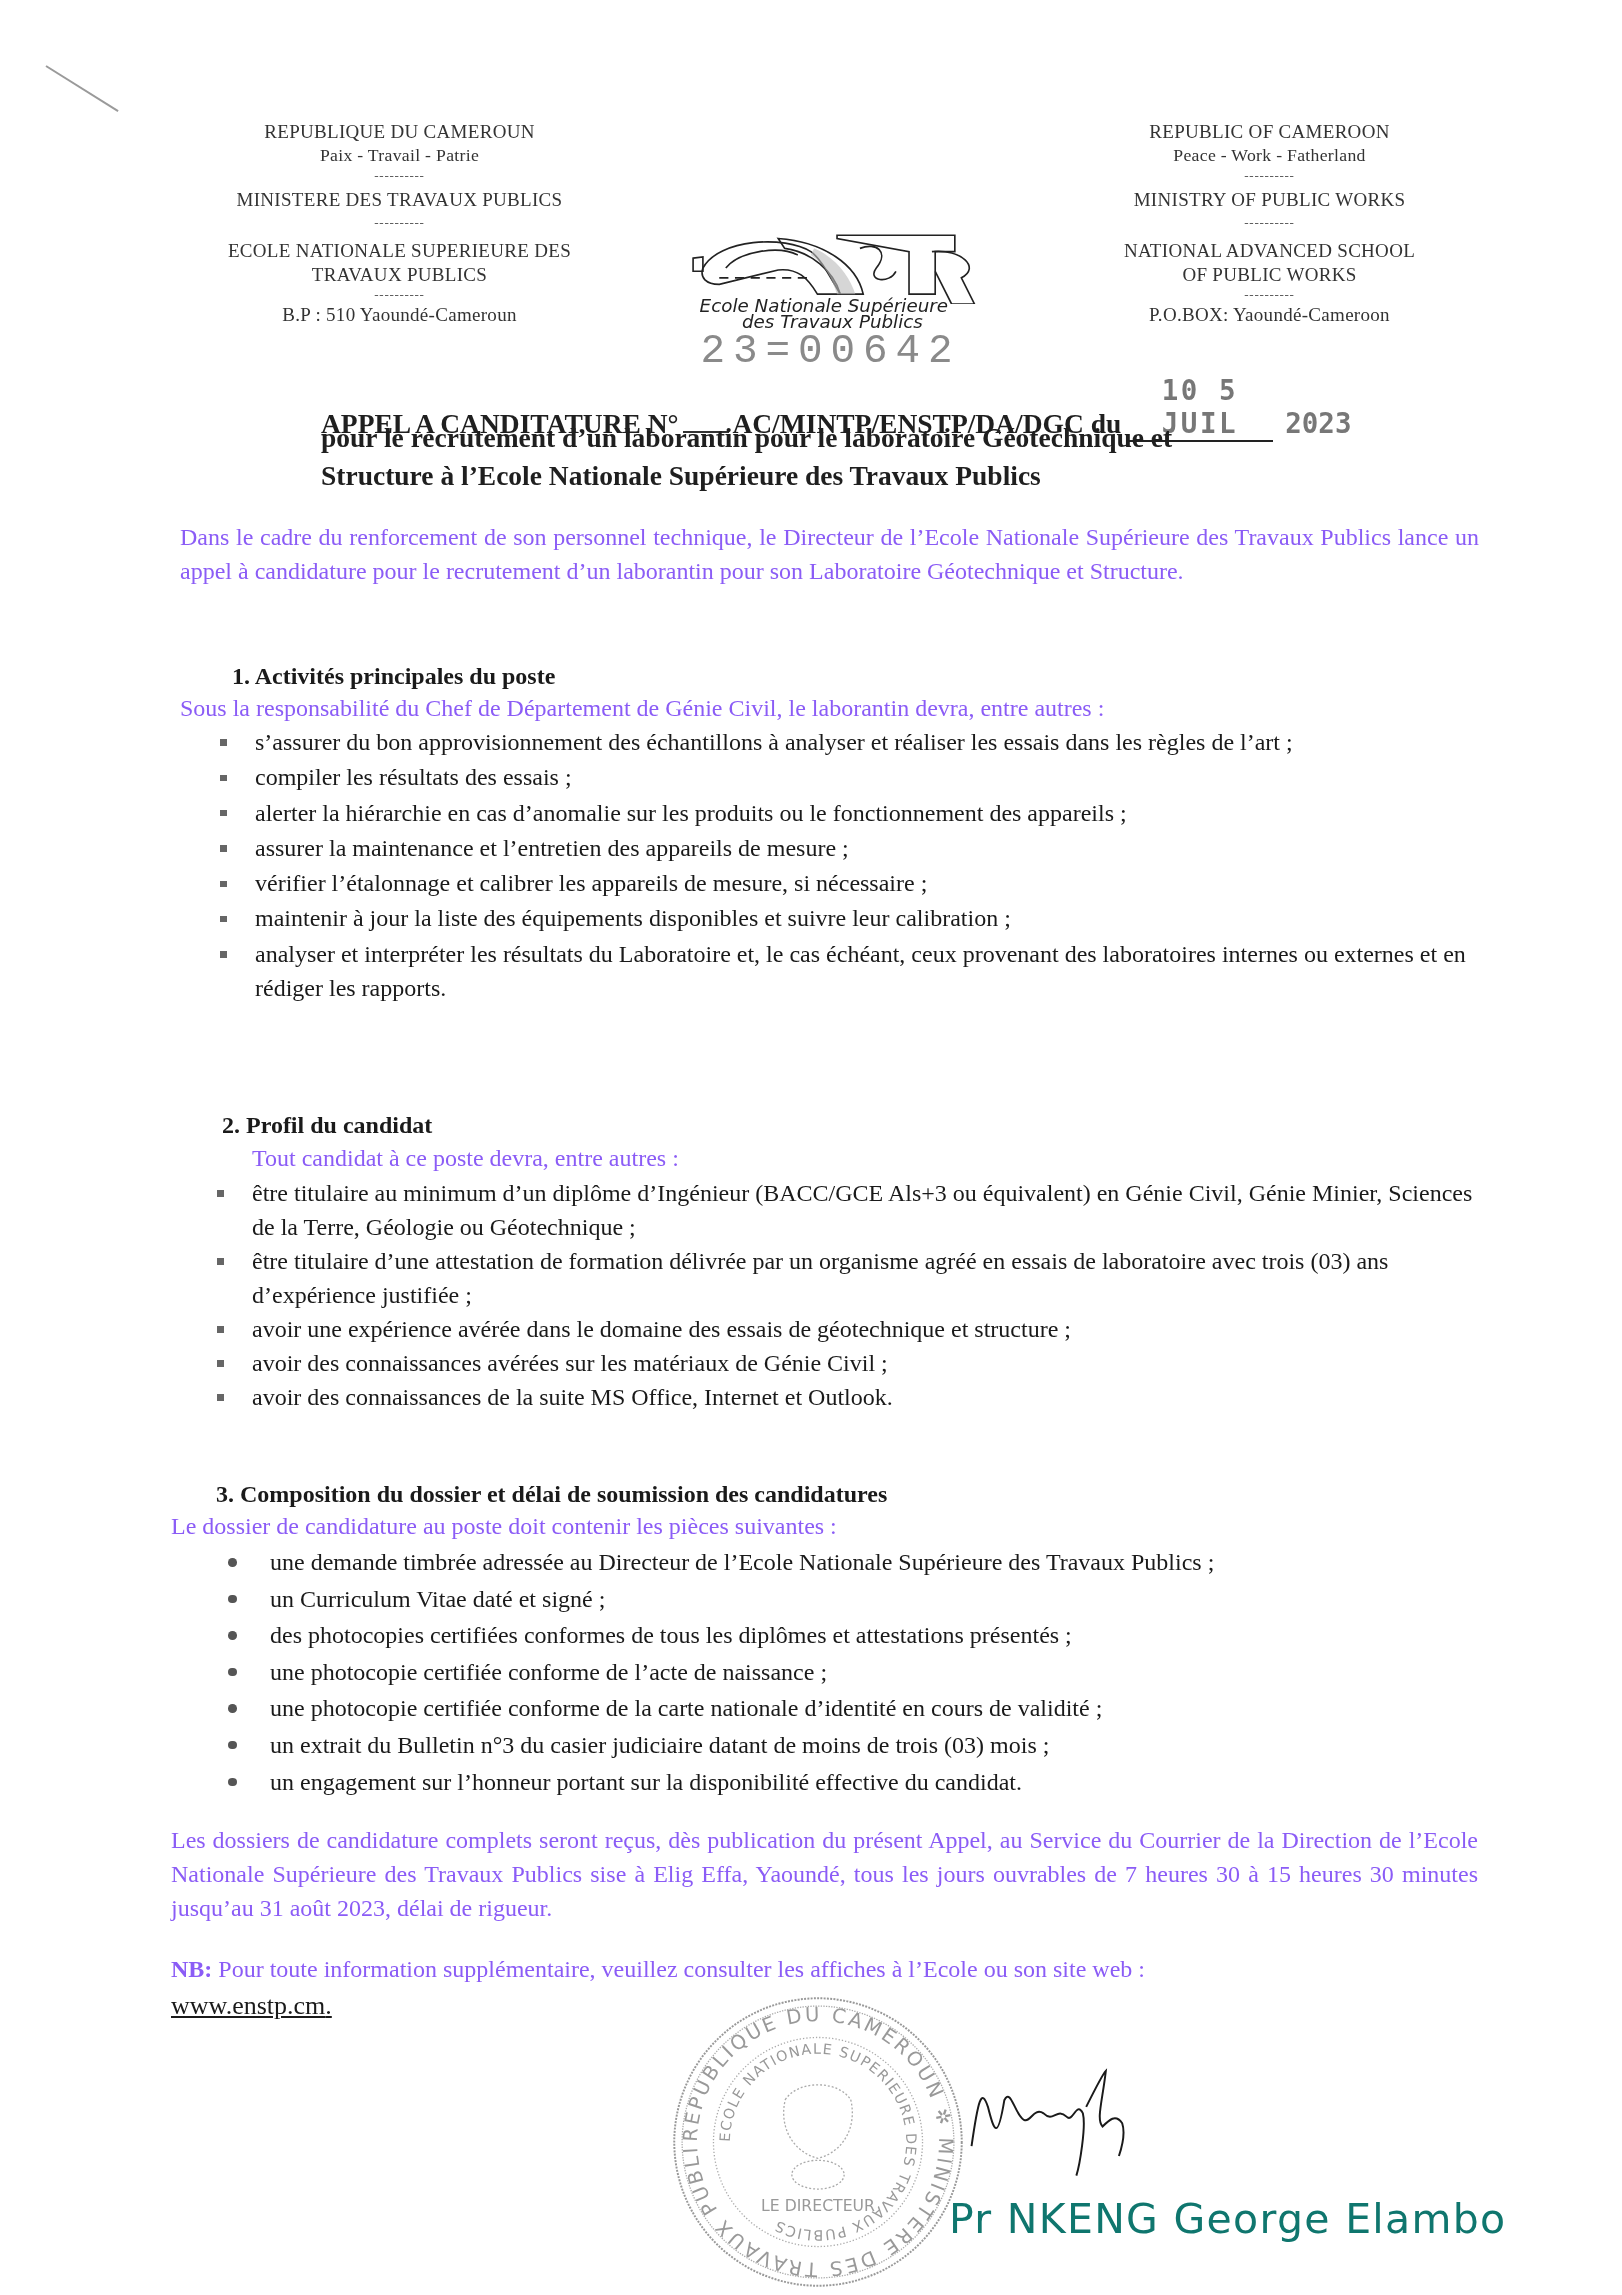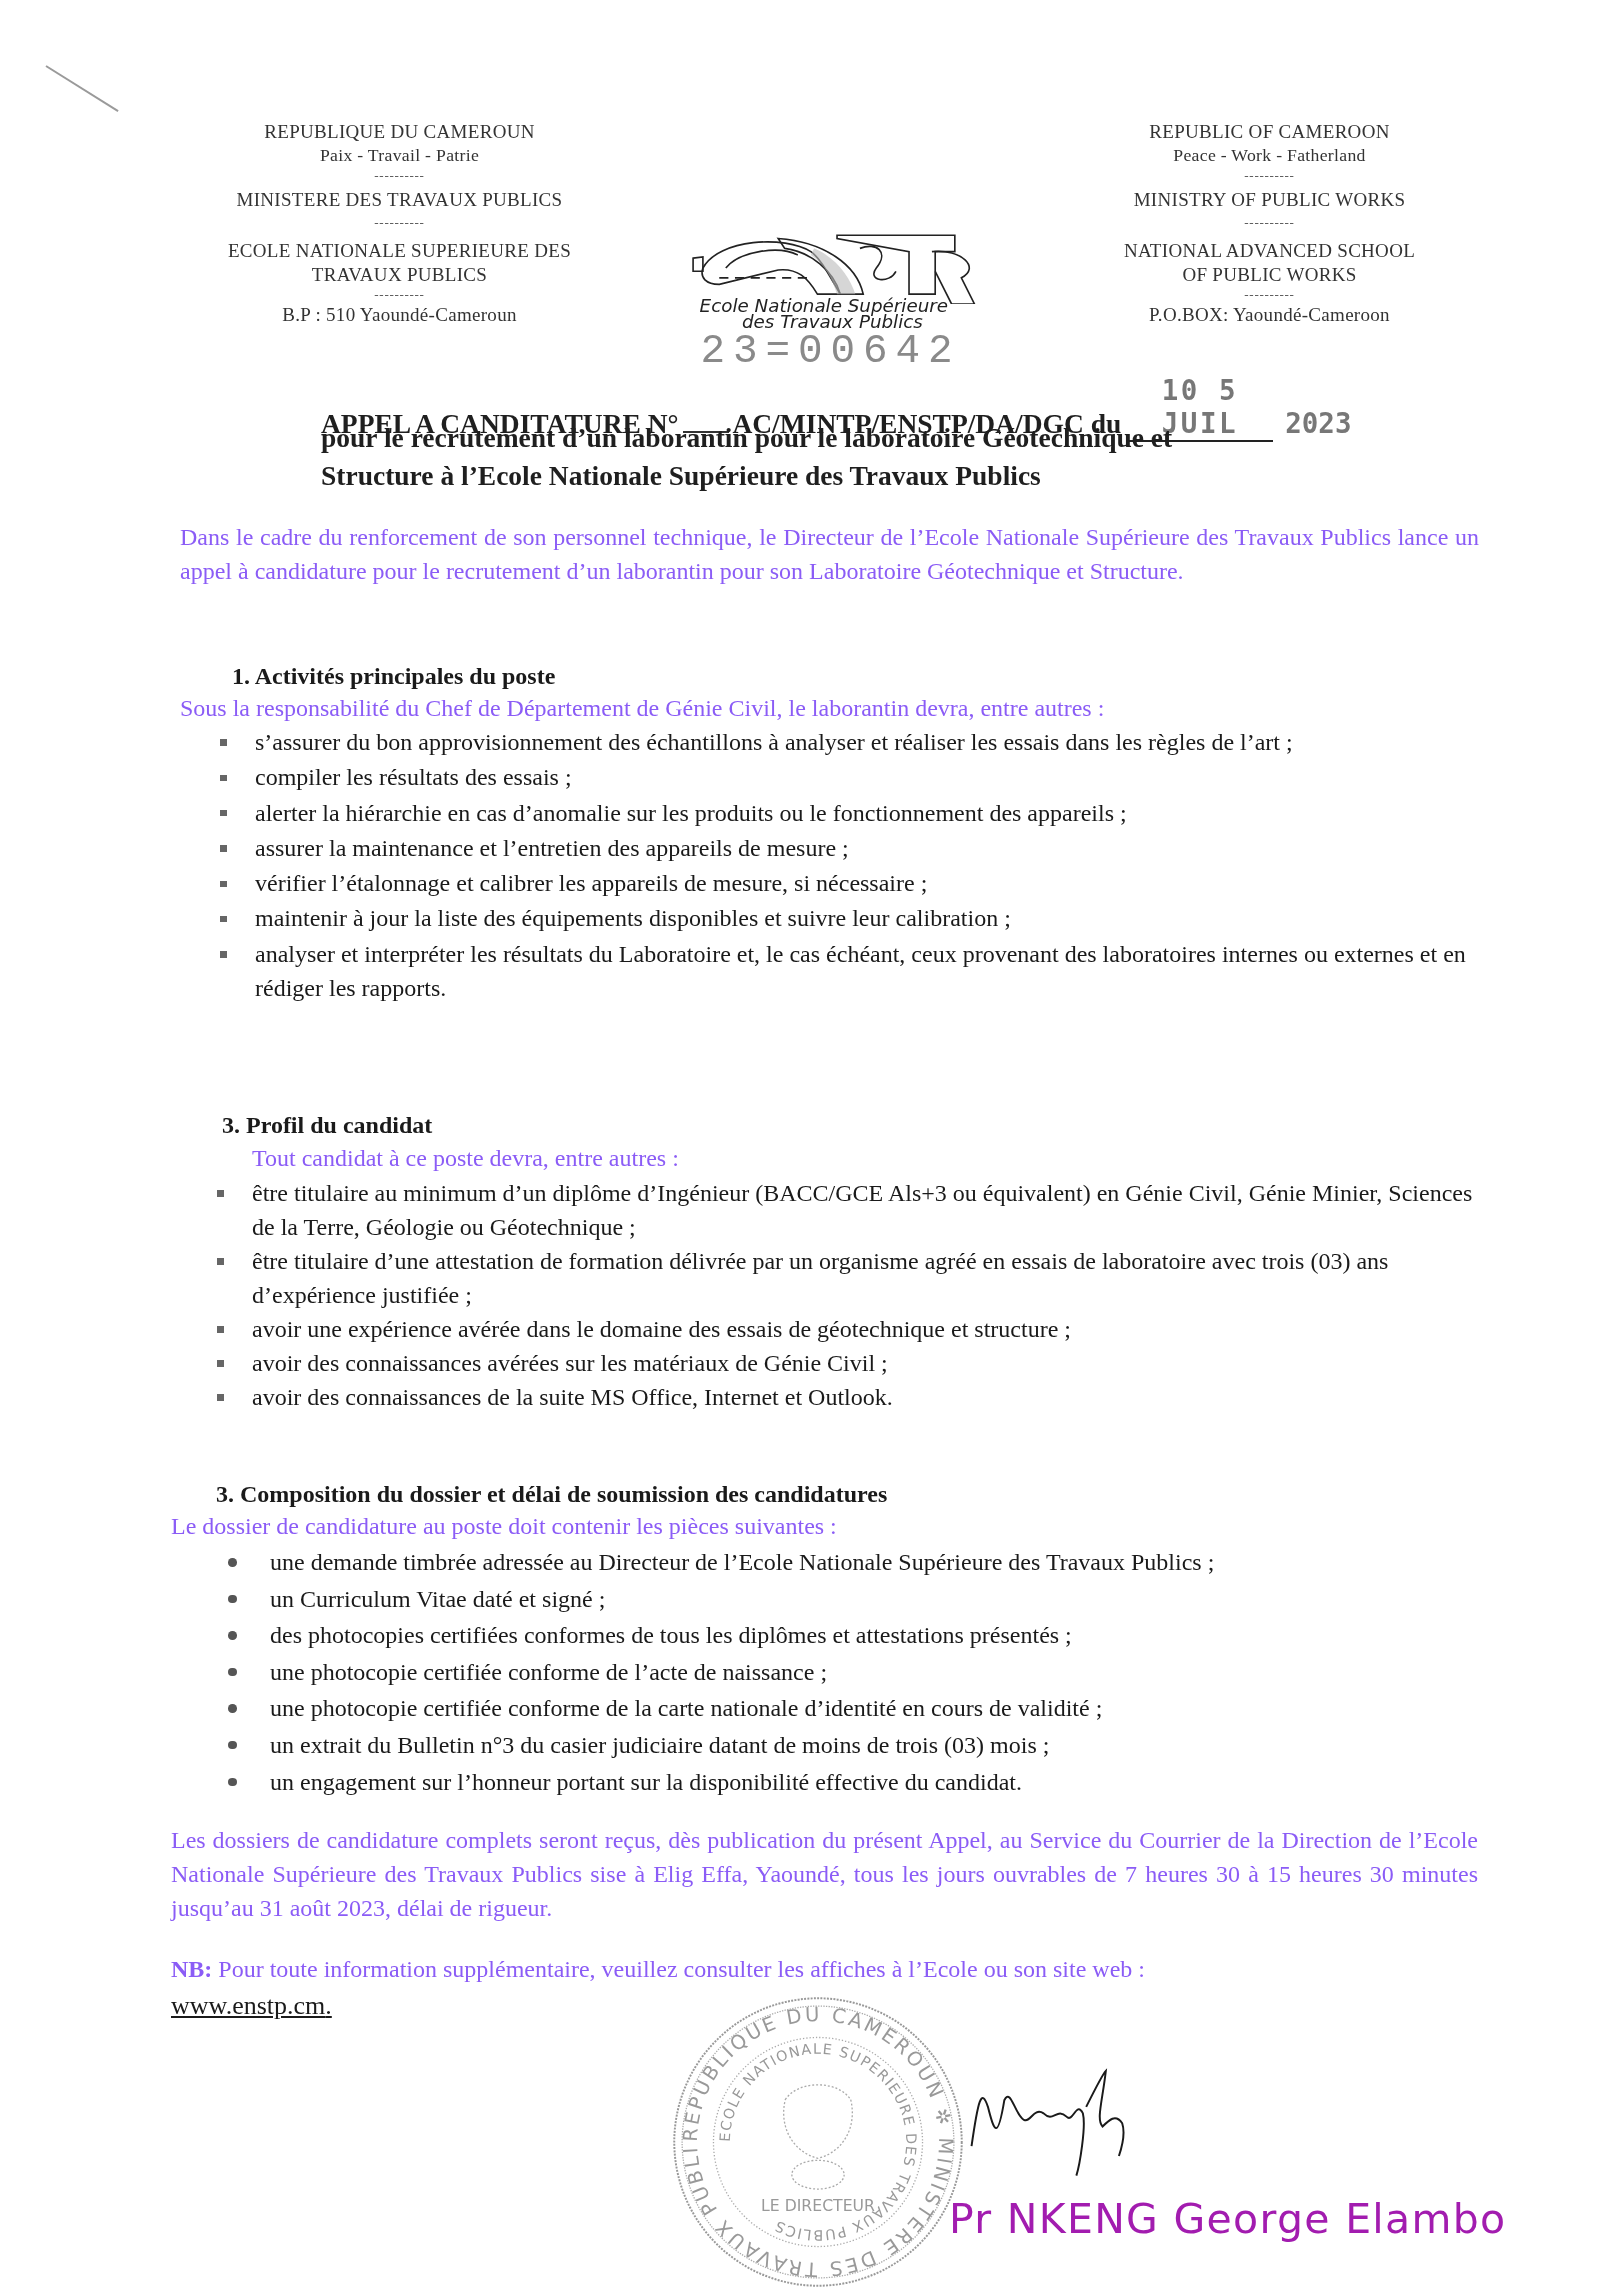--- a/index.html
+++ b/index.html
@@ -51,21 +51,21 @@
   .sec3-intro { left: 171px; top: 1509px; }
   .list3 { left: 270px; top: 1545px; width: 1210px; }
   .list3 li { margin-bottom: 2.6px; }
 
   .outro { left: 171px; top: 1823px; width: 1307px; }
   .nb { left: 171px; top: 1952px; width: 1307px; }
   .link { left: 171px; top: 1989px; font-size: 26px; line-height: 34px; text-decoration: underline; color: #1a1a1a; }
 
   .seal { left: 661px; top: 1995px; width: 314px; height: 294px; }
   .signature { left: 965px; top: 2061px; width: 262px; height: 131px; }
-  .signer { left: 949px; top: 2195px; font-family: "DejaVu Sans", sans-serif; font-size: 41px; color: #a21caf; letter-spacing: 1.3px; }
+  .signer { left: 949px; top: 2195px; font-family: "DejaVu Sans", sans-serif; font-size: 41px; color: #0f766e; letter-spacing: 1.3px; }
 </style>
 </head>
 <body>
 
 <div class="abs scan-mark"></div>
 
 <div class="abs hdr-col hdr-left">
   <div>REPUBLIQUE DU CAMEROUN</div>
   <div class="small">Paix - Travail - Patrie</div>
   <div class="sep">----------</div>
@@ -121,21 +121,21 @@
 <ul class="abs list list1">
   <li class="sq">s’assurer du bon approvisionnement des échantillons à analyser et réaliser les essais dans les règles de l’art ;</li>
   <li class="sq">compiler les résultats des essais ;</li>
   <li class="sq">alerter la hiérarchie en cas d’anomalie sur les produits ou le fonctionnement des appareils ;</li>
   <li class="sq">assurer la maintenance et l’entretien des appareils de mesure ;</li>
   <li class="sq">vérifier l’étalonnage et calibrer les appareils de mesure, si nécessaire ;</li>
   <li class="sq">maintenir à jour la liste des équipements disponibles et suivre leur calibration ;</li>
   <li class="sq">analyser et interpréter les résultats du Laboratoire et, le cas échéant, ceux provenant des laboratoires internes ou externes et en rédiger les rapports.</li>
 </ul>
 
-<div class="abs sec-h sec2">3.   Profil du candidat</div>
+<div class="abs sec-h sec2">2.   Profil du candidat</div>
 <div class="abs para sec2-intro">Tout candidat à ce poste devra, entre autres :</div>
 <ul class="abs list list2">
   <li class="sq">être titulaire au minimum d’un diplôme d’Ingénieur (BACC/GCE Als+3 ou équivalent) en Génie Civil, Génie Minier, Sciences de la Terre, Géologie ou Géotechnique ;</li>
   <li class="sq">être titulaire d’une attestation de formation délivrée par un organisme agréé en essais de laboratoire avec trois (03) ans d’expérience justifiée ;</li>
   <li class="sq">avoir une expérience avérée dans le domaine des essais de géotechnique et structure ;</li>
   <li class="sq">avoir des connaissances avérées sur les matériaux de Génie Civil ;</li>
   <li class="sq">avoir des connaissances de la suite MS Office, Internet et Outlook.</li>
 </ul>
 
 <div class="abs sec-h sec3">3. Composition du dossier et délai de soumission des candidatures</div>

